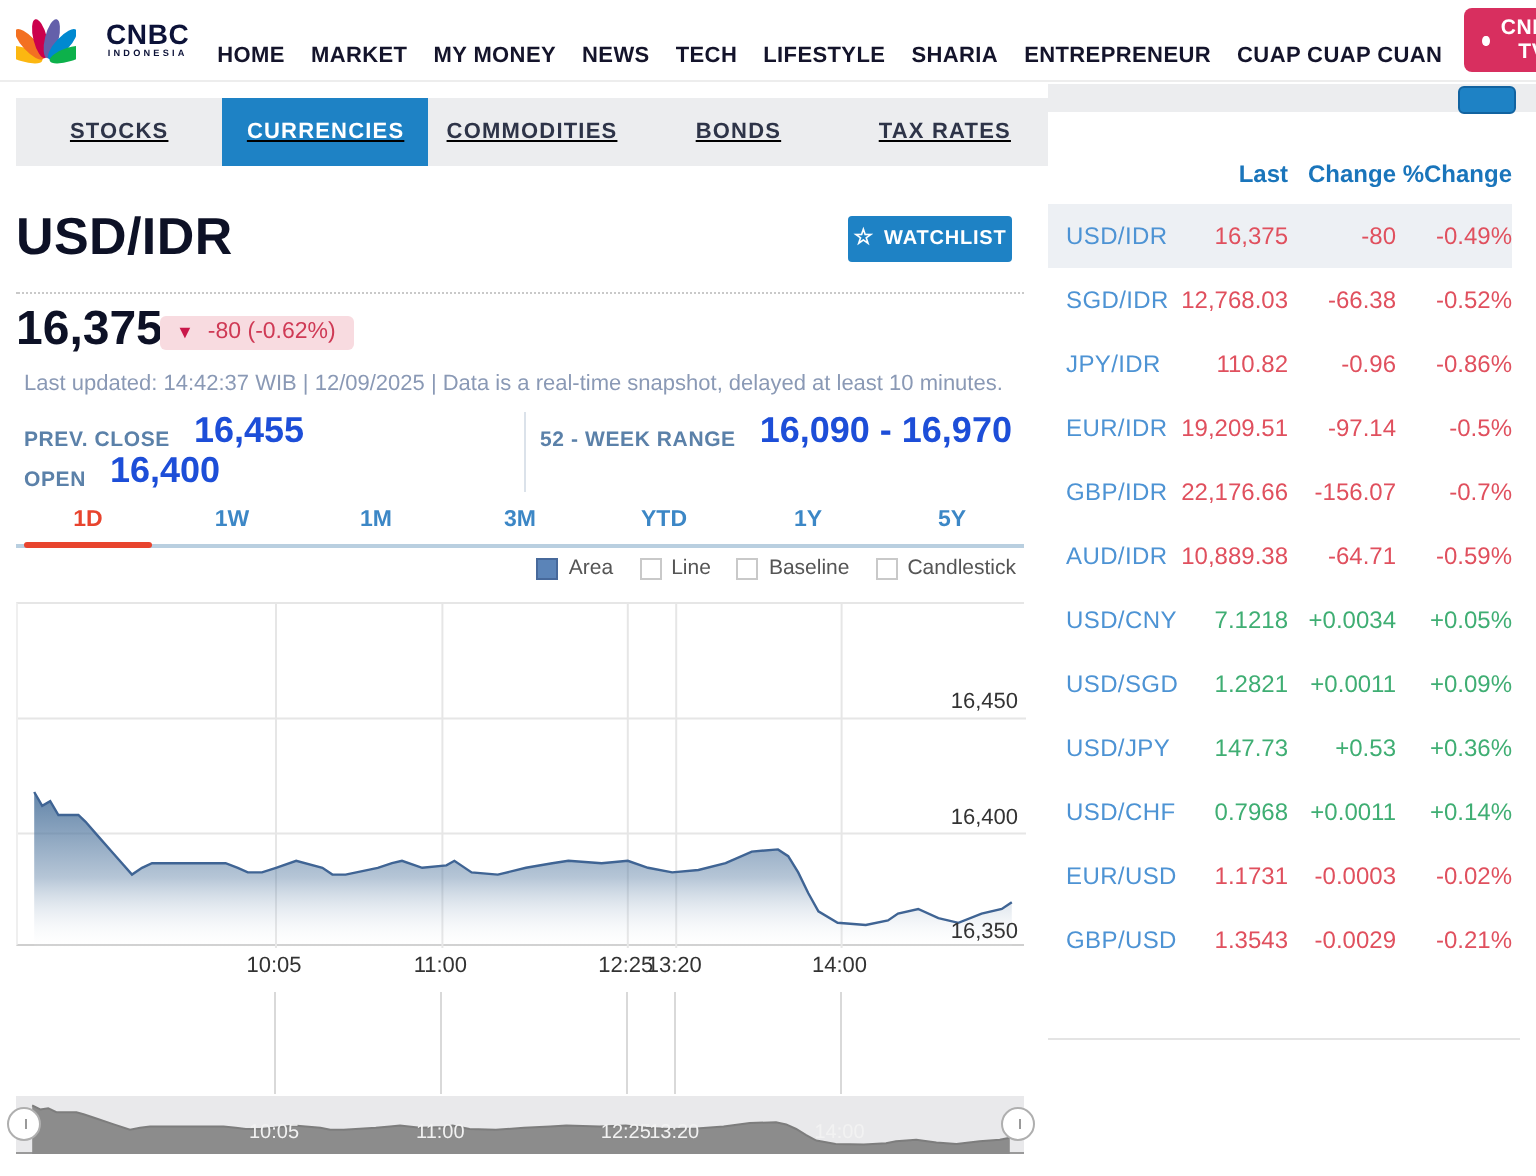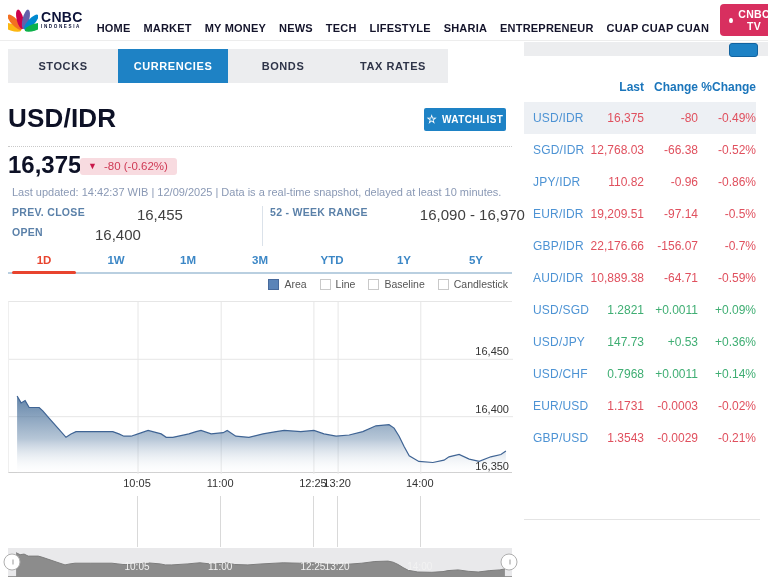--- a/index.html
+++ b/index.html
@@ -2,51 +2,51 @@
 <html><head>
 <meta charset="utf-8">
 <style>
   * { margin:0; padding:0; box-sizing:border-box; }
   html,body { background:#fff; }
   body { font-family:"Liberation Sans", sans-serif; }
   .page { position:relative; width:768px; height:588px; background:#fff; overflow:hidden; }
 
   
   .topnav { position:absolute; top:0; left:0; width:768px; height:41px; display:flex; align-items:center; padding:0 10px 0 8px; border-bottom:1px solid #ededed; background:#fff; }
-  .logo { display:flex; align-items:center; gap:3px; margin-right:14px; }
+  .logo { display:flex; align-items:center; gap:15px; margin-right:14px;text-align:center; }
   .logo-text { display:flex; flex-direction:column; line-height:1; }
   .logo-brand { font-size:14px; font-weight:800; color:#0c1238; letter-spacing:.3px; }
   .logo-sub { font-size:4.6px; font-weight:700; color:#0c1238; letter-spacing:1.6px; margin-top:1px; }
   .nav-links { display:flex; align-items:center; gap:13px;margin-top:16px; }
   .nav-link { font-size:11px; font-weight:700; color:#14142b; letter-spacing:.2px; cursor:pointer; white-space:nowrap; text-decoration:none; }
   .tv-btn { margin-left:11px; display:flex; align-items:center; gap:5px; background:#d82f5f; color:#fff; border:none; border-radius:4px; padding:4px 9px; font-size:10.5px; font-weight:800; letter-spacing:.3px; cursor:pointer; font-family:inherit; }
   .tv-dot { width:5px; height:5px; background:#fff; border-radius:50%; }
 
   
-  .tabbar { position:absolute; left:8px; top:49px; width:440px; height:34px; display:flex; background:#ecedef; }
+  .tabbar { position:absolute; left:8px; top:49px; width:516px; height:34px; display:flex; background:#ecedef;text-decoration:underline; }
   .mtab { flex:1; display:flex; align-items:center; justify-content:center; font-size:11px; font-weight:800; letter-spacing:.6px; color:#2e3448; cursor:pointer; }
   .mtab.active { background:#1e82c5; color:#fff; }
 
   .page-title { position:absolute; left:8px; top:103px; font-size:26px; font-weight:800; color:#0d1126; letter-spacing:.2px; }
   .watchlist-btn { position:absolute; left:424px; top:108px; width:82px; height:23px; background:#1e82c5; color:#fff; border:none; border-radius:2px; display:flex; align-items:center; justify-content:center; gap:5px; font-size:10px; font-weight:800; letter-spacing:.4px; cursor:pointer; font-family:inherit; }
   .star { font-size:11px; line-height:1; }
 
   .dotted-divider { position:absolute; left:8px; top:146px; width:504px; height:0; border-top:1px dotted #c9c9c9; }
 
   .price-big { position:absolute; left:8px; top:151px; font-size:24px; font-weight:800; color:#0d1126; }
   .price-badge { position:absolute; left:80px; top:158px; background:#f8dbe0; border-radius:3px; padding:2px 9px 3px 8px; display:flex; align-items:center; gap:7px; }
   .down-tri { color:#c9184a; font-size:9px; line-height:1; }
   .badge-text { color:#cf3a55; font-size:11.5px; }
   .updated { position:absolute; left:12px; top:186px; font-size:11px; color:#8a99b5; }
 
   .stats-left { position:absolute; left:12px; top:206px; }
   .stats-right { position:absolute; left:270px; top:206px; }
-  .stat-row { height:20px; display:flex; align-items:flex-start;gap:40px; }
+  .stat-row { height:20px; display:flex; align-items:flex-end; }
   .stat-label { font-size:10.5px; font-weight:700; color:#5b81a9; letter-spacing:.3px; margin-right:12px; }
-  .stat-value { font-size:15px; font-weight:400; color:#404040; }
+  .stat-value { font-size:18px; font-weight:700; color:#1d4ed8; }
   .stats-divider { position:absolute; left:262px; top:206px; height:40px; width:0; border-left:1px solid #dbe2ea; }
 
   .range-tabs { position:absolute; left:8px; top:251px; width:504px; height:23px; display:flex; border-bottom:2px solid #b9cfe0; }
   .range-tab { flex:1; position:relative; text-align:center; font-size:11.5px; font-weight:700; color:#3c87c6; cursor:pointer; padding-top:3px; }
   .range-tab.active { color:#e8442e; }
   .range-tab.active::after { content:''; position:absolute; left:4px; right:4px; bottom:-2px; height:3px; background:#e8442e; border-radius:3px; }
 
   .legend { position:absolute; left:8px; top:278px; width:500px; display:flex; justify-content:flex-end; align-items:center; gap:13px; }
   .legend-item { display:flex; align-items:center; gap:5px; cursor:pointer; }
   .legend-box { width:11px; height:11px; border:1px solid #c9c9c9; background:#fff; }
@@ -117,20 +117,21 @@
     <button class="tv-btn">
       <span class="tv-dot"></span>
       <span>CNBC TV</span>
     </button>
 
   </div>
 
   <div class="tabbar" id="market-tabs">
       <div class="mtab">STOCKS</div>
       <div class="mtab active">CURRENCIES</div>
+      <div class="mtab">COMMODITIES</div>
       <div class="mtab">BONDS</div>
       <div class="mtab">TAX RATES</div>
     </div>
 
   <div class="page-title">USD/IDR</div>
   <button class="watchlist-btn">
     <span class="star">☆</span>
     <span>WATCHLIST</span>
   </button>
 
@@ -272,20 +273,26 @@
         <div class="qcell neg">-156.07</div>
         <div class="qcell neg">-0.7%</div>
       </div>
       <div class="qrow qgrid">
         <div class="qpair">AUD/IDR</div>
         <div class="qcell neg">10,889.38</div>
         <div class="qcell neg">-64.71</div>
         <div class="qcell neg">-0.59%</div>
       </div>
       <div class="qrow qgrid">
+        <div class="qpair">USD/CNY</div>
+        <div class="qcell pos">7.1218</div>
+        <div class="qcell pos">+0.0034</div>
+        <div class="qcell pos">+0.05%</div>
+      </div>
+      <div class="qrow qgrid">
         <div class="qpair">USD/SGD</div>
         <div class="qcell pos">1.2821</div>
         <div class="qcell pos">+0.0011</div>
         <div class="qcell pos">+0.09%</div>
       </div>
       <div class="qrow qgrid">
         <div class="qpair">USD/JPY</div>
         <div class="qcell pos">147.73</div>
         <div class="qcell pos">+0.53</div>
         <div class="qcell pos">+0.36%</div>

